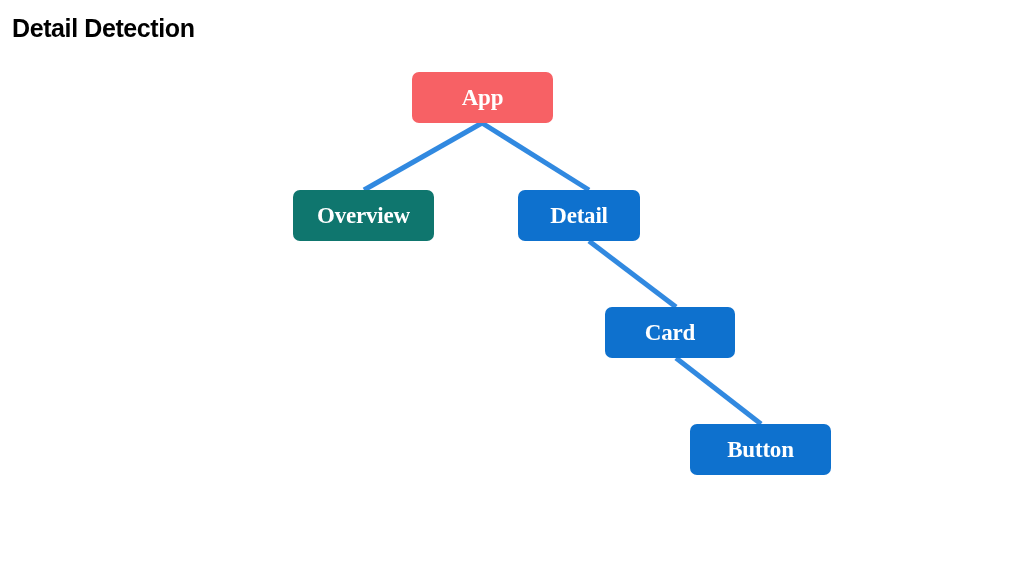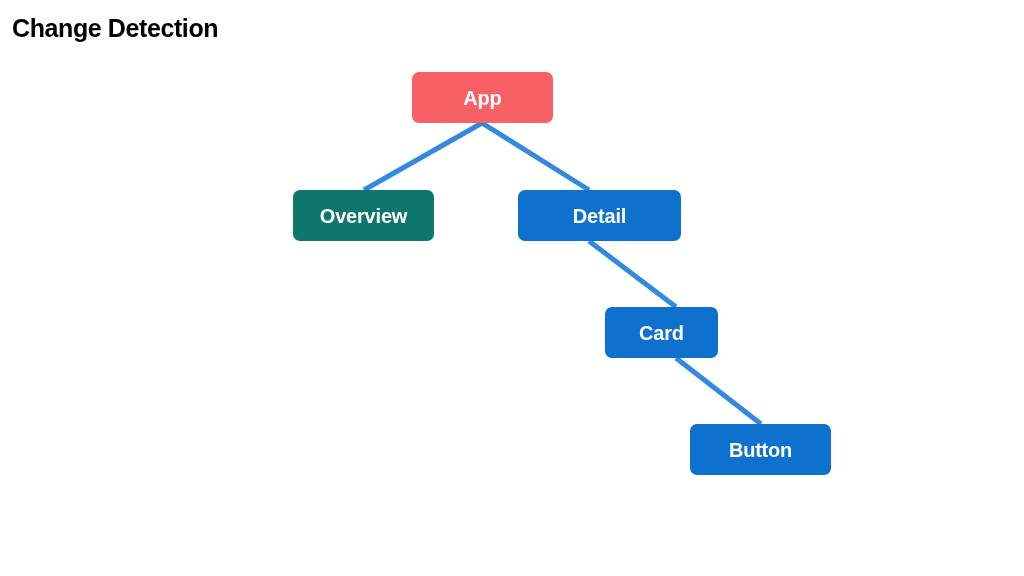--- a/index.html
+++ b/index.html
@@ -50,48 +50,49 @@
     align-items: center;
     justify-content: center;
     border-radius: 7px;
     box-sizing: border-box;
     z-index: 2;
   }
 
   .tree-node .node-label {
     color: #ffffff;
     font-weight: bold;
-    font-size: 20px;
+    font-size: 23px;
     letter-spacing: -0.2px;
     line-height: 1;
     white-space: nowrap;
+    font-family: Liberation Serif, serif;
   }
 </style>
 </head>
 <body>
 
-<div id="page-title">Change Detection</div>
+<div id="page-title">Detail Detection</div>
 
 <div id="diagram-canvas">
   <svg id="edge-layer" viewBox="0 0 1024 576">
       <line x1="482" y1="123" x2="364" y2="190" stroke="#3189E0" stroke-width="5" stroke-linecap="butt"></line>
       <line x1="482" y1="123" x2="589" y2="190" stroke="#3189E0" stroke-width="5" stroke-linecap="butt"></line>
       <line x1="589" y1="241" x2="676" y2="307" stroke="#3189E0" stroke-width="5" stroke-linecap="butt"></line>
       <line x1="676" y1="358" x2="761" y2="424" stroke="#3189E0" stroke-width="5" stroke-linecap="butt"></line>
     </svg>
   <div id="node-layer">
       <div class="tree-node" style="left: 412px; top: 72px; width: 141px; height: 51px; background: rgb(247, 97, 101);">
         <span class="node-label">App</span>
       </div>
       <div class="tree-node" style="left: 293px; top: 190px; width: 141px; height: 51px; background: #0f766e;">
         <span class="node-label">Overview</span>
       </div>
-      <div class="tree-node" style="left: 518px; top: 190px; width: 163px; height: 51px; background: rgb(14, 113, 206);">
+      <div class="tree-node" style="left: 518px; top: 190px; width: 122px; height: 51px; background: rgb(14, 113, 206);">
         <span class="node-label">Detail</span>
       </div>
-      <div class="tree-node" style="left: 605px; top: 307px; width: 113px; height: 51px; background: rgb(14, 113, 206);">
+      <div class="tree-node" style="left: 605px; top: 307px; width: 130px; height: 51px; background: rgb(14, 113, 206);">
         <span class="node-label">Card</span>
       </div>
       <div class="tree-node" style="left: 690px; top: 424px; width: 141px; height: 51px; background: rgb(14, 113, 206); text-align: center;">
         <span class="node-label">Button</span>
       </div>
     </div>
 </div>
 
 </body></html>

